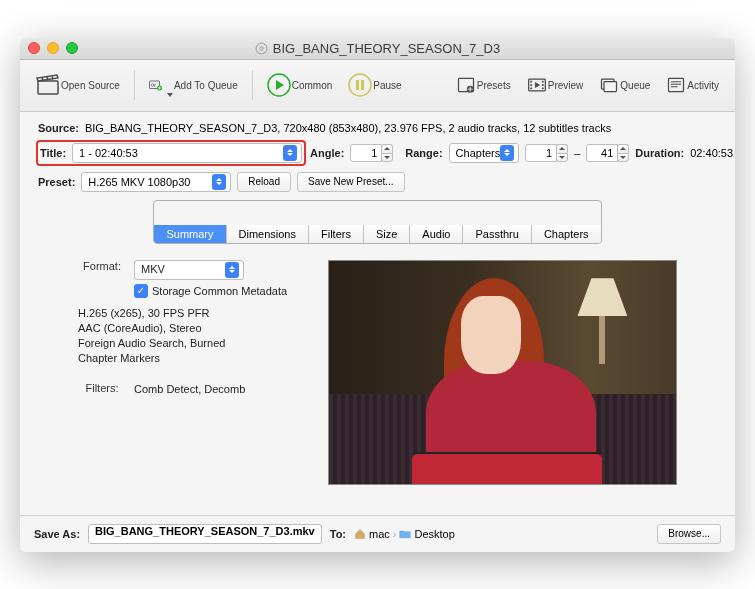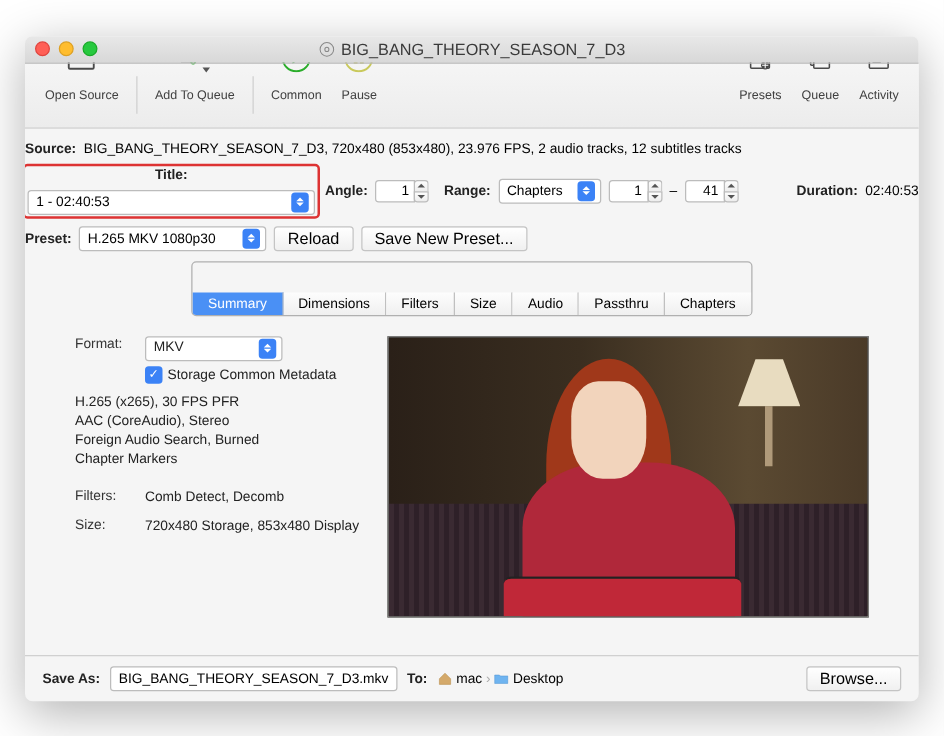--- a/index.html
+++ b/index.html
@@ -52,37 +52,37 @@
     .toolbar {
       height: 52px;
       background: linear-gradient(#f5f5f5, #ececec);
       border-bottom: 1px solid #c8c8c8;
       display: flex;
       align-items: center;
       padding: 0 8px;
     }
     .tbtn {
       display: flex;
-      flex-direction: column;
+      flex-direction: row;
       align-items: center;
       justify-content: flex-end;
-      gap: 13px;
+      gap: 1px;
       padding: 18px 8px;
       font-size: 10px;
       color: #404040;
       cursor: default;
       height: 48px;
     }
     .tbtn .ic { width: 24px; height: 24px; display: flex; align-items: center; justify-content: center; }
     .tbtn svg { width: 24px; height: 24px; fill: #4a4a4a; stroke: #4a4a4a; }
     .tsep { width: 1px; height: 30px; background: #d0d0d0; margin: 0 6px; }
     .tspacer { flex: 1; }
     .play svg { fill: #2bad2b; stroke: none; }
     .pause svg { fill: #c9c95b; stroke: none; }
-    .content { padding: 10px 0; background: #f5f5f5; }
+    .content { padding: 10px 18px; background: #f5f5f5; }
     .row { display: flex; align-items: center; gap: 6px; margin-bottom: 8px; }
     .lbl { font-weight: bold; color: #222; white-space: nowrap; }
     .sel {
       height: 20px;
       background: white;
       border: 1px solid #bcbcbc;
       border-radius: 3px;
       display: flex;
       align-items: center;
       padding: 0 4px 0 6px;
@@ -108,21 +108,21 @@
       border-right: 3px solid transparent;
     }
     .sel .arrow::before { border-bottom: 3px solid white; }
     .sel .arrow::after { border-top: 3px solid white; }
     .btn {
       height: 20px;
       background: linear-gradient(#fff, #f0f0f0);
       border: 1px solid #c4c4c4;
       border-radius: 3px;
       padding: 0 10px;
-      font-size: 13px;
+      font-size: 10px;
       display: flex;
       align-items: center;
       text-align: right;
     }
     .stepper {
       display: inline-flex;
       flex-direction: column;
       width: 12px;
       margin-left: -1px;
     }
@@ -176,21 +176,21 @@
       background: #4a90f5;
       color: white;
     }
     .summary {
       display: flex;
       gap: 20px;
       padding: 4px 40px 20px 40px;
     }
     .meta { width: 230px; font-size: 11px; color: #222; }
     .meta .mrow { display: flex; margin-bottom: 4px; }
-    .meta .mlbl { width: 48px; text-align: left; margin-right: 8px; color: #333;}
+    .meta .mlbl { width: 48px; text-align: center; margin-right: 8px; color: #333;}
     .meta .mval { flex: 1; line-height: 1.35; }
     .chk {
       width: 14px; height: 14px;
       background: #3b82f6;
       border-radius: 3px;
       display: inline-flex;
       align-items: center;
       justify-content: center;
       color: white;
       font-size: 10px;
@@ -260,23 +260,24 @@
       gap: 8px;
     }
     .txtinput {
       flex: 1;
       height: 20px;
       background: white;
       border: 1px solid #bcbcbc;
       border-radius: 3px;
       padding: 0 6px;
       display: flex;
-      align-items: center;
-    }
-    .highlight { border: 2.5px solid #d33; border-radius: 4px; padding: 1px 2px; margin: -2px; flex-direction: column; }
+      align-items: flex-start;
+      font-weight: bold;
+    }
+    .highlight { border: 2.5px solid #d33; border-radius: 4px; padding: 1px 2px; margin: -2px; }
     .crumbs { display: flex; align-items: center; gap: 3px; font-size: 11px; }
     .ci { width: 12px; height: 12px; }
     .drop {
       display: inline-block;
       margin-left: 4px;
       width: 0; height: 0;
       border-left: 3px solid transparent;
       border-right: 3px solid transparent;
       border-top: 4px solid #555;
       vertical-align: middle;
@@ -356,20 +357,35 @@
             <rect x="3" y="4" width="18" height="16" rx="1" fill="none" stroke-width="1.5"></rect>
             <circle cx="17" cy="17" r="4" fill="#4a4a4a" stroke="none"></circle>
             <path d="M17 14 L17 20 M14 17 L20 17" stroke="white" stroke-width="1"></path>
           </svg>
         </div>
       <span>Presets</span>
     </div>
     <div class="tbtn sm">
       <div class="ic">
           <svg viewBox="0 0 24 24">
+            <rect x="2" y="5" width="20" height="14" rx="1" fill="none" stroke-width="1.5"></rect>
+            <circle cx="5" cy="8" r="0.8"></circle>
+            <circle cx="5" cy="12" r="0.8"></circle>
+            <circle cx="5" cy="16" r="0.8"></circle>
+            <circle cx="19" cy="8" r="0.8"></circle>
+            <circle cx="19" cy="12" r="0.8"></circle>
+            <circle cx="19" cy="16" r="0.8"></circle>
+            <path d="M10 9 L15 12 L10 15 Z" fill="#4a4a4a"></path>
+          </svg>
+        </div>
+      <span>Preview</span>
+    </div>
+    <div class="tbtn sm">
+      <div class="ic">
+          <svg viewBox="0 0 24 24">
             <rect x="3" y="5" width="15" height="12" rx="1" fill="none" stroke-width="1.5"></rect>
             <rect x="6" y="8" width="15" height="12" rx="1" fill="#f5f5f5" stroke-width="1.5"></rect>
           </svg>
         </div>
       <span>Queue</span>
     </div>
     <div class="tbtn sm">
       <div class="ic">
           <svg viewBox="0 0 24 24">
             <rect x="3" y="4" width="18" height="16" rx="1" fill="none" stroke-width="1.5"></rect>
@@ -493,24 +509,20 @@
         </div>
         <div class="mrow" style="margin-top:8px">
           <div class="mval" style="white-space:pre-line">H.265 (x265), 30 FPS PFR
 AAC (CoreAudio), Stereo
 Foreign Audio Search, Burned
 Chapter Markers</div>
         </div>
         <div class="mrow" style="margin-top:16px">
           <div class="mlbl">Filters:</div>
           <div class="mval">Comb Detect, Decomb</div>
-        </div>
-        <div class="mrow" style="margin-top:8px">
-          <div class="mlbl">Size:</div>
-          <div class="mval">720x480 Storage, 853x480 Display</div>
         </div>
       </div>
 
       <div class="preview">
         <div class="scene">
           <div class="couchback"></div>
           <div class="lamp">
               <div class="shade"></div>
               <div class="stand"></div>
             </div>

